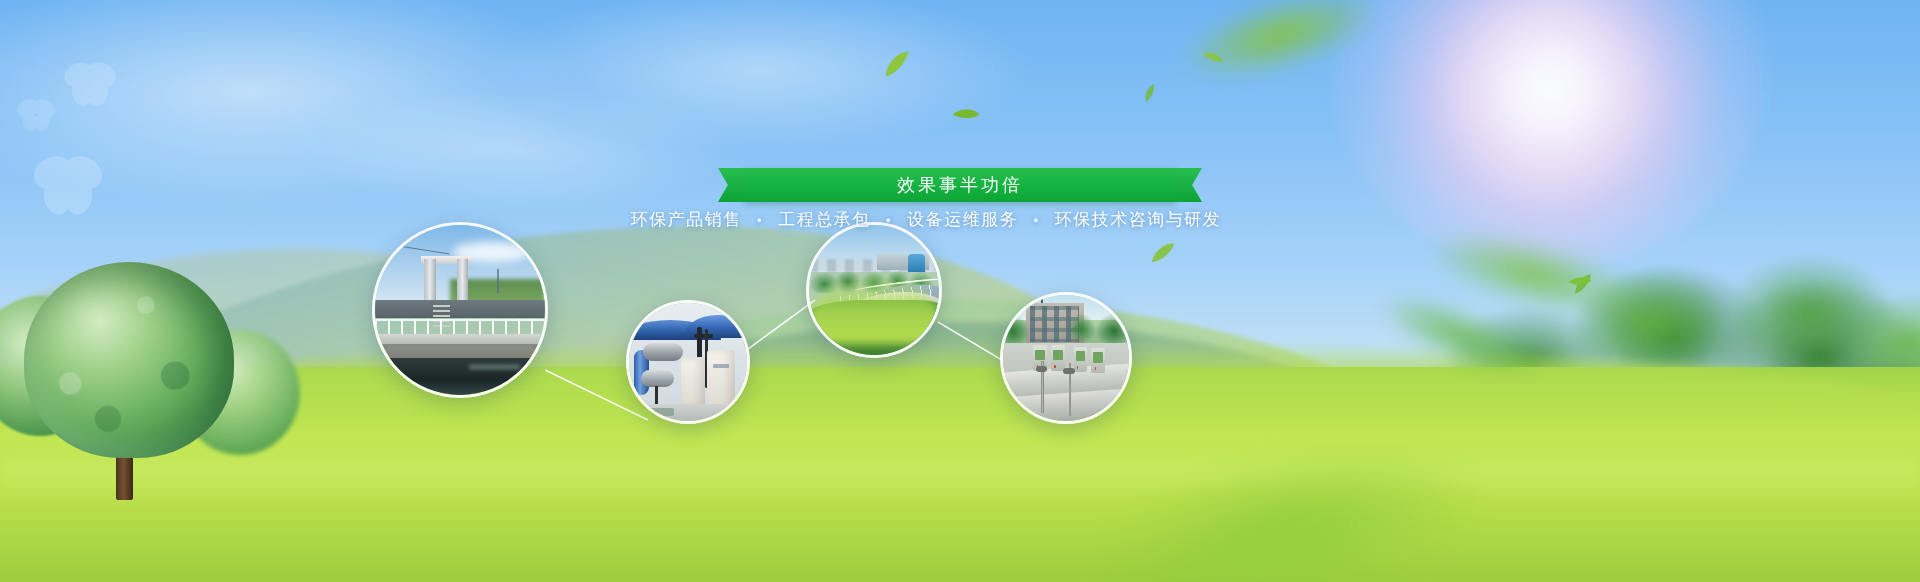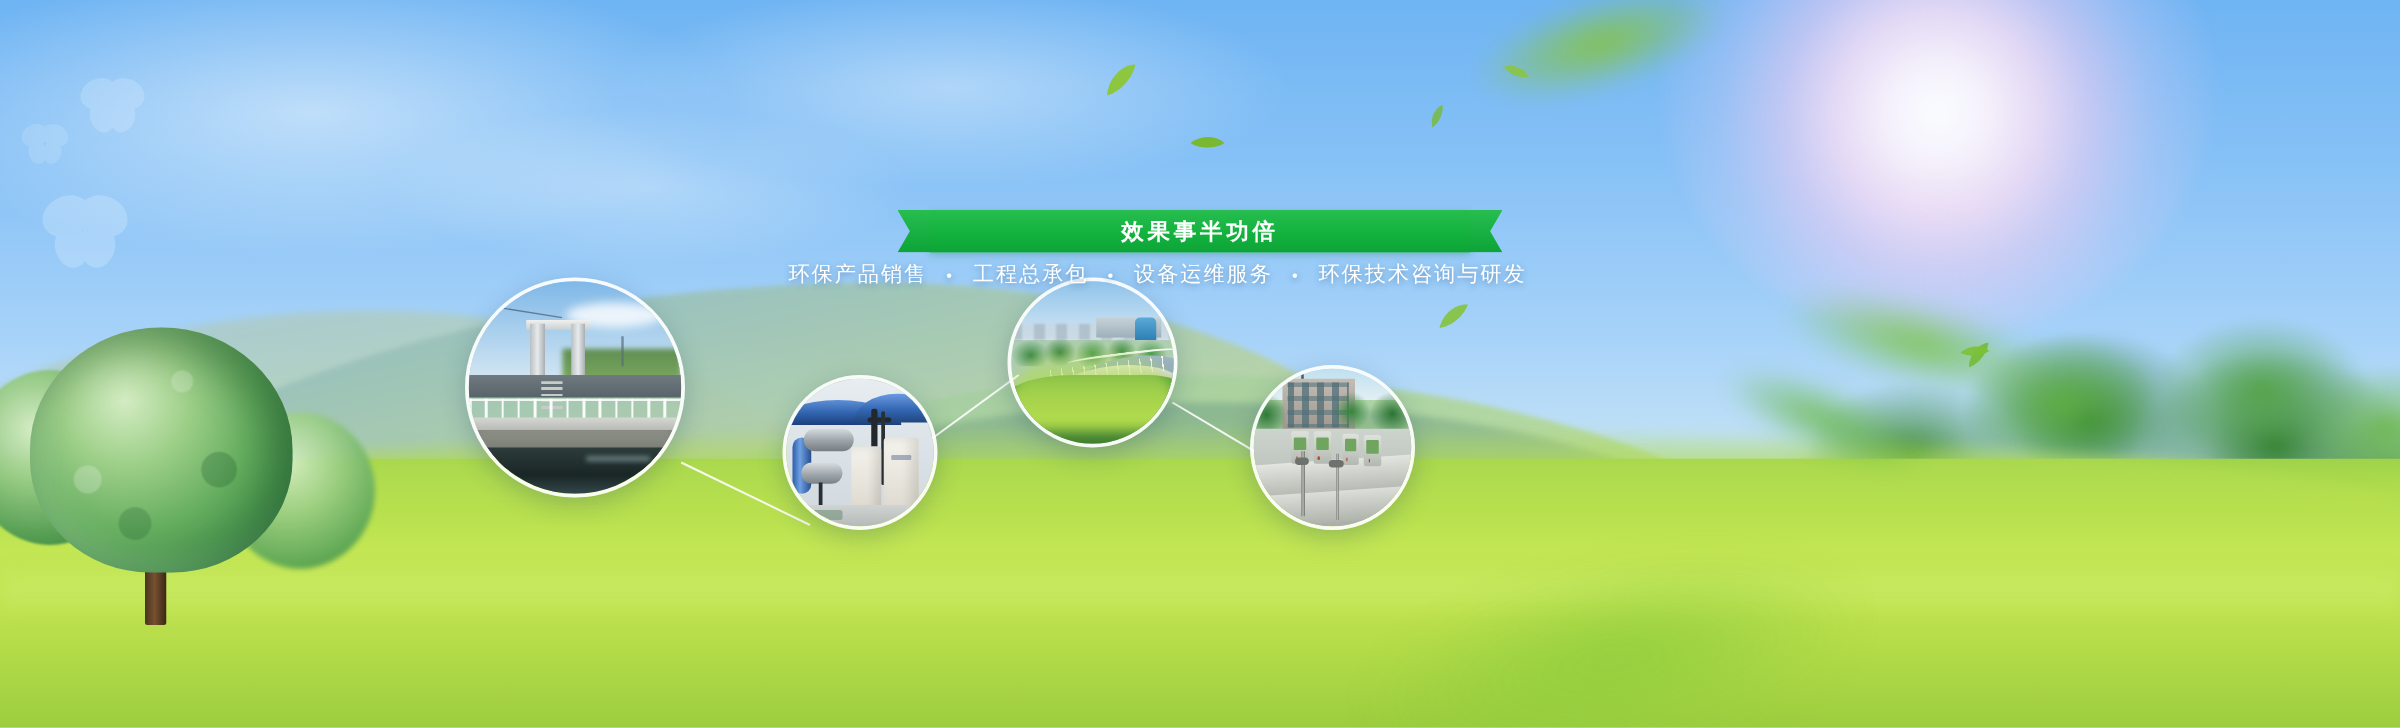--- a/index.html
+++ b/index.html
@@ -265,21 +265,21 @@
     position:absolute; left:0; top:86px; width:1920px; text-align:center;
     font-size:58px; font-weight:700; color:#fff; letter-spacing:6px;
     text-shadow:0 2px 10px rgba(20,70,120,.38), 0 0 2px rgba(255,255,255,.6);
     white-space:nowrap;
   }
   .ribbon-wrap{ position:absolute; left:0; top:168px; width:1920px; display:flex; justify-content:center; }
   .ribbon{
     position:relative; height:34px; min-width:432px; padding:12px 72px;
     display:flex; align-items:center; justify-content:center;
     background:linear-gradient(180deg,#27bd4f 0%,#13b23f 55%,#0da437 100%);
-    color:#fff; font-size:18px; font-weight:700; letter-spacing:3px;
+    color:#fff; font-size:18px; font-weight:400; letter-spacing:3px;
     box-shadow:0 2px 6px rgba(10,90,40,.28);
   }
   .ribbon:before,.ribbon:after{
     content:""; position:absolute; top:0; width:26px; height:34px;
     background:linear-gradient(180deg,#27bd4f,#0da437);
   }
   .ribbon:before{ left:-26px; clip-path:polygon(0 0,100% 0,100% 100%,0 100%,38% 50%); }
   .ribbon:after { right:-26px; clip-path:polygon(0 0,100% 0,62% 50%,100% 100%,0 100%); }
 
   .subline{

